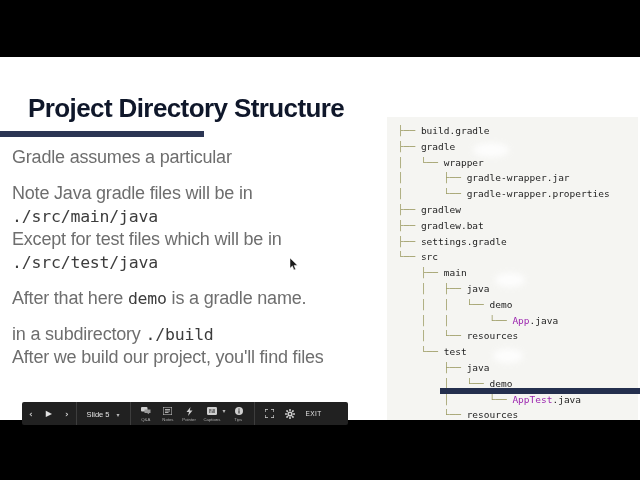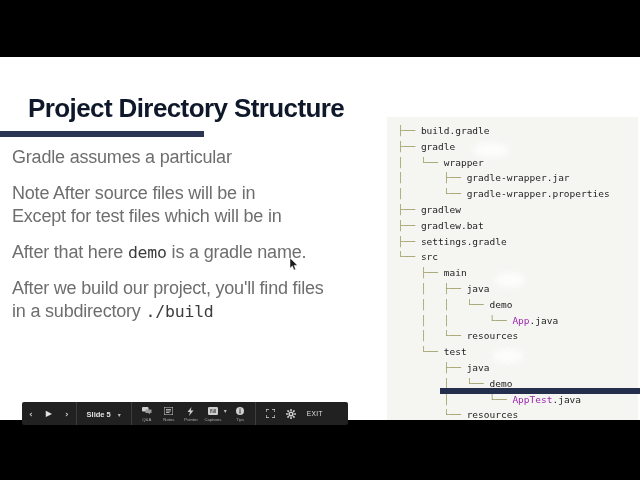--- a/index.html
+++ b/index.html
@@ -34,21 +34,21 @@
   .navy-bar{position:absolute;left:440px;top:388px;width:200px;height:6px;background:#242f4e;}
 
   
   .toolbar{position:absolute;left:22px;top:402px;width:326px;height:23px;background:#212121;
            border-radius:2px;display:flex;align-items:stretch;color:#d6d6d6;}
   .tb-sec{display:flex;align-items:center;}
   .tb-div{width:1px;background:#3d3d3d;margin:0;}
   .glyph{font-family:"DejaVu Sans",sans-serif;}
   .navbtn{font-size:9px;font-weight:bold;color:#c9c9c9;padding:0 7px;cursor:default;}
   .playbtn{font-size:8px;color:#e2e2e2;padding:0 6px;}
-  .slide-sel{display:flex;align-items:center;gap:7px;padding:12px 10px;font-weight:bold;}
+  .slide-sel{display:flex;align-items:center;gap:7px;padding:12px 10px;}
   .slide-label{font-size:7.5px;color:#e3e3e3;}
   .caret{font-size:6px;color:#b9b9b9;}
   .tools{display:flex;align-items:center;padding:0 4px;}
   .tool{display:flex;flex-direction:column;align-items:center;justify-content:center;
         width:22px;padding:1px 0 0 0;}
   .tool-icon{height:9px;display:flex;align-items:center;justify-content:center;}
   .tool-icon svg{display:block;}
   .tool-label{font-size:4.5px;color:#ababab;margin-top:1px;white-space:nowrap;
               transform:scale(.95);letter-spacing:0;}
   .tool-caret{font-size:6px;color:#b9b9b9;margin:0 2px 6px 0;}
@@ -66,29 +66,31 @@
   <div class="letterbox top"></div>
 
   <div class="title">Project Directory Structure</div>
   <div class="title-underline"></div>
 
   <div class="body-text">
       <div class="para">
         <div class="line"><span>Gradle assumes a particular</span></div>
       </div>
       <div class="para">
-        <div class="line"><span>Note After source files will be in</span></div>
+        <div class="line"><span>Note Java gradle files will be in</span></div>
+        <div class="line"><span class="code">./src/main/java</span></div>
         <div class="line"><span>Except for test files which will be in</span></div>
+        <div class="line"><span class="code">./src/test/java</span></div>
       </div>
       <div class="para">
         <div class="line"><span>After that here </span><span class="code">demo</span><span> is a gradle name.</span></div>
       </div>
       <div class="para">
+        <div class="line"><span>in a subdirectory </span><span class="code">./build</span></div>
         <div class="line"><span>After we build our project, you'll find files</span></div>
-        <div class="line"><span>in a subdirectory </span><span class="code">./build</span></div>
       </div>
     </div>
 
   <div class="tree-panel">
     <div class="glare" style="left:86px;top:26px;width:36px;height:14px;"></div>
     <div class="glare" style="left:108px;top:156px;width:30px;height:14px;"></div>
     <div class="glare" style="left:106px;top:232px;width:30px;height:14px;"></div>
     <div class="tree"><div class="trow"><span class="tprefix">├── </span><span class="">build.gradle</span></div><div class="trow"><span class="tprefix">├── </span><span class="">gradle</span></div><div class="trow"><span class="tprefix">│   └── </span><span class="">wrapper</span></div><div class="trow"><span class="tprefix">│       ├── </span><span class="">gradle-wrapper.jar</span></div><div class="trow"><span class="tprefix">│       └── </span><span class="">gradle-wrapper.properties</span></div><div class="trow"><span class="tprefix">├── </span><span class="">gradlew</span></div><div class="trow"><span class="tprefix">├── </span><span class="">gradlew.bat</span></div><div class="trow"><span class="tprefix">├── </span><span class="">settings.gradle</span></div><div class="trow"><span class="tprefix">└── </span><span class="">src</span></div><div class="trow"><span class="tprefix">    ├── </span><span class="">main</span></div><div class="trow"><span class="tprefix">    │   ├── </span><span class="">java</span></div><div class="trow"><span class="tprefix">    │   │   └── </span><span class="">demo</span></div><div class="trow"><span class="tprefix">    │   │       └── </span><span class="purple">App</span><span>.java</span></div><div class="trow"><span class="tprefix">    │   └── </span><span class="">resources</span></div><div class="trow"><span class="tprefix">    └── </span><span class="">test</span></div><div class="trow"><span class="tprefix">        ├── </span><span class="">java</span></div><div class="trow"><span class="tprefix">        │   └── </span><span class="">demo</span></div><div class="trow"><span class="tprefix">        │       └── </span><span class="purple">AppTest</span><span>.java</span></div><div class="trow"><span class="tprefix">        └── </span><span class="">resources</span></div></div>
   </div>
 

